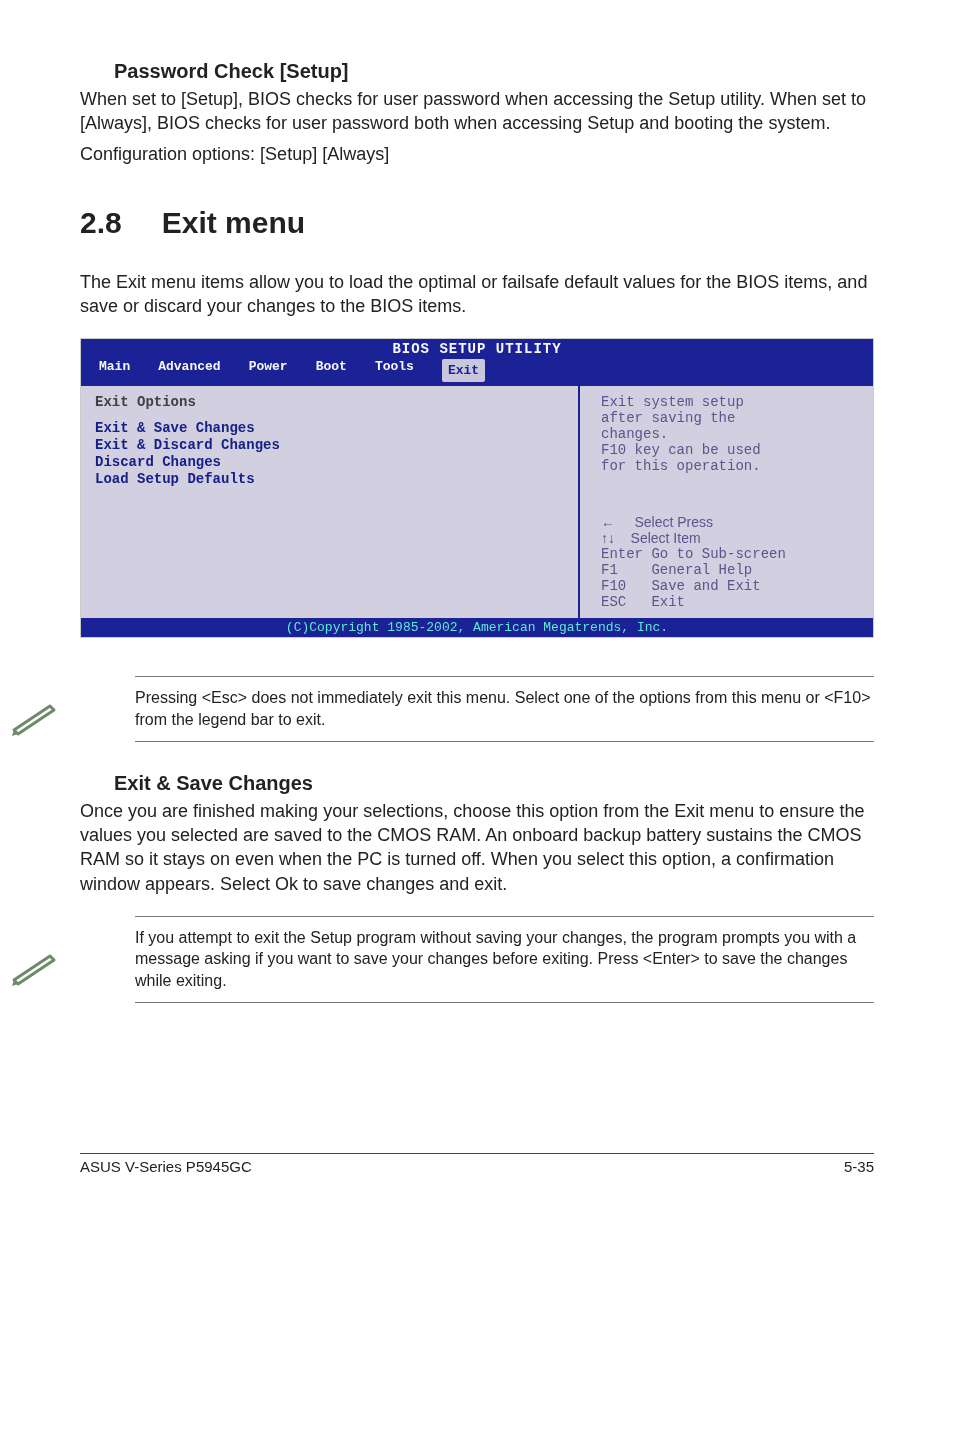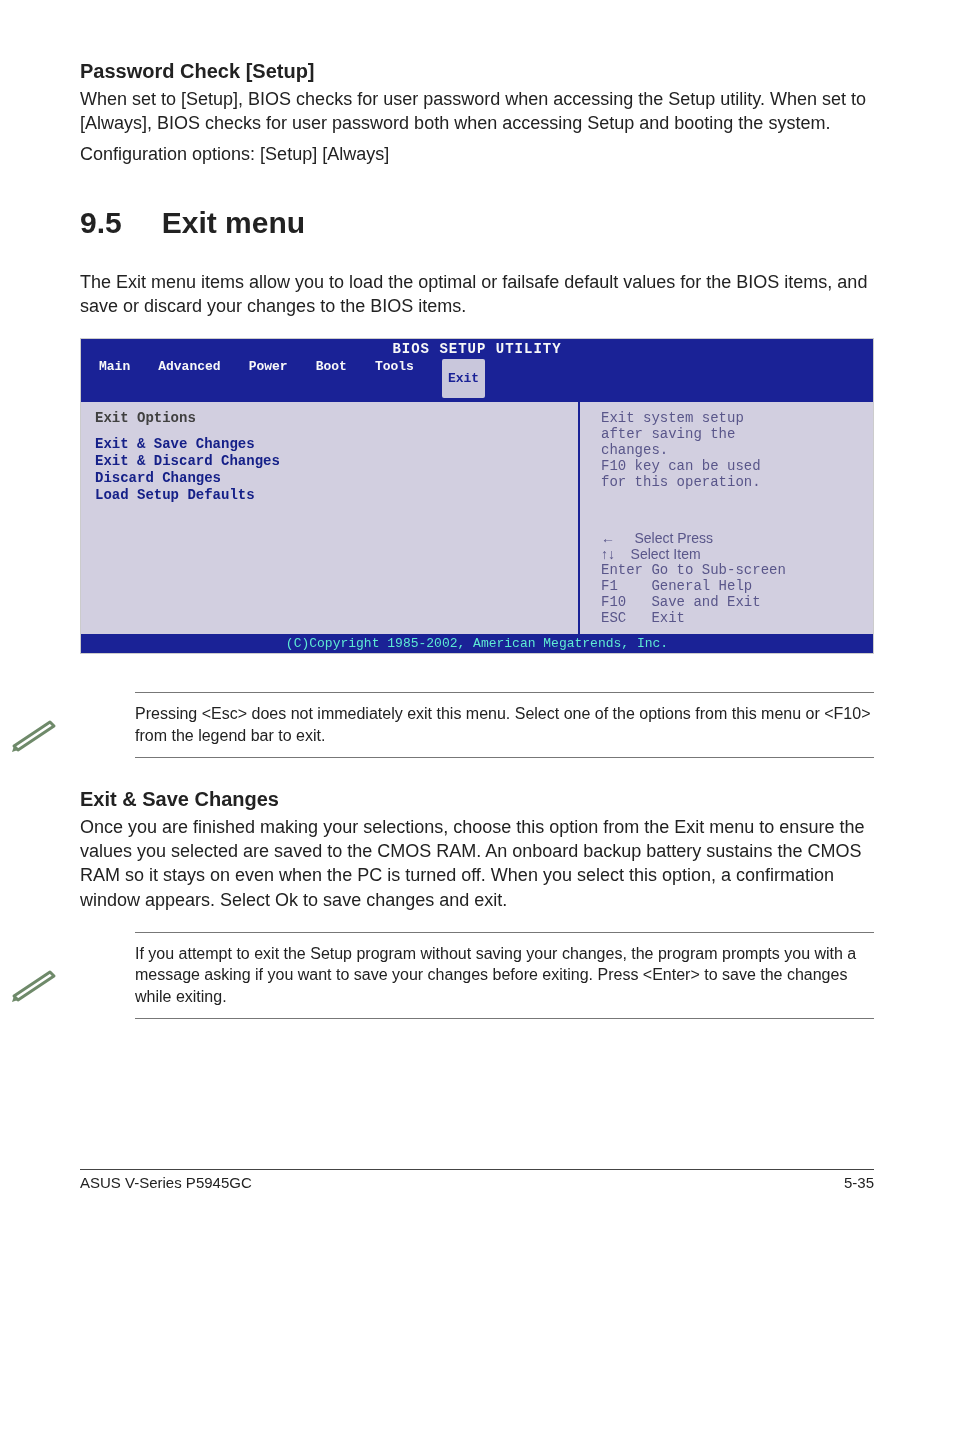--- a/index.html
+++ b/index.html
@@ -11,20 +11,21 @@
     width: 954px;
   }
   .page {
     padding: 60px 80px 30px 80px;
     box-sizing: border-box;
   }
   .h3 {
     font-weight: bold;
     font-size: 20px;
     margin-bottom: 4px;
+    margin-left: 34px;
   }
   .p {
     font-size: 18px;
     line-height: 1.35;
     margin: 0 0 6px 0;
   }
   .h1 {
     font-weight: bold;
     font-size: 30px;
     margin: 40px 0 30px 0;
@@ -51,21 +52,21 @@
   .bios-menu-row{
     display:flex;
     gap:28px;
     padding:2px 18px 4px 18px;
     font-weight:bold;
     font-size:13px;
   }
   .bios-menu-row .active{
     background:#c9c7dc;
     color:#1a2296;
-    padding:12px 6px;
+    padding:4px 6px;
     border-radius:2px;
   }
   .bios-body{
     display:flex;
     font-family:"Courier New", monospace;
     font-size:14px;
   }
   .bios-left{
     flex:1;
     background:#d2cfe0;
@@ -120,21 +121,21 @@
 </head>
 <body>
 
 <div class="page">
 
   <div class="h3">Password Check [Setup]</div>
   <p class="p">When set to [Setup], BIOS checks for user password when accessing the Setup utility. When set to [Always], BIOS checks for user password both when accessing Setup and booting the system.</p>
   <p class="p">Configuration options: [Setup] [Always]</p>
 
   <div class="h1">
-    <span class="num">9.5</span><span>Exit menu</span>
+    <span class="num">2.8</span><span>Exit menu</span>
   </div>
 
   <p class="p">The Exit menu items allow you to load the optimal or failsafe default values for the BIOS items, and save or discard your changes to the BIOS items.</p>
 
   <div class="bios">
     <div class="bios-titlebar">
       <div class="bios-title-row">BIOS SETUP UTILITY</div>
       <div class="bios-menu-row">
         <span>Main</span>
         <span>Advanced</span>

